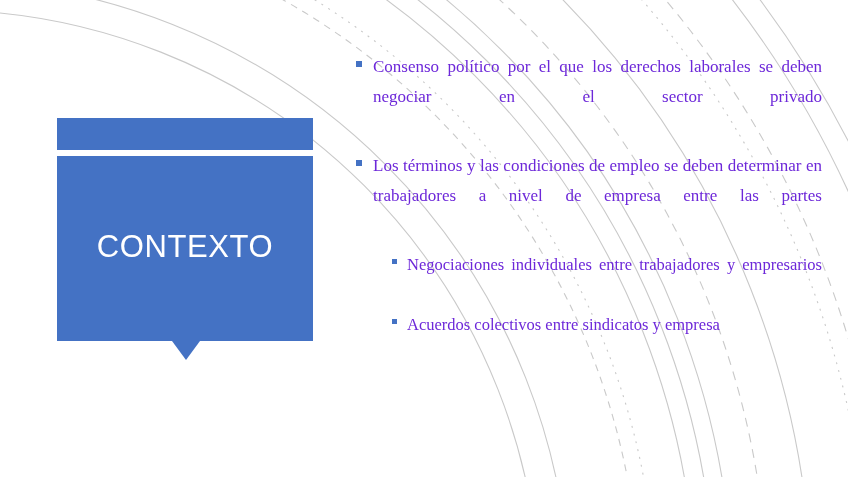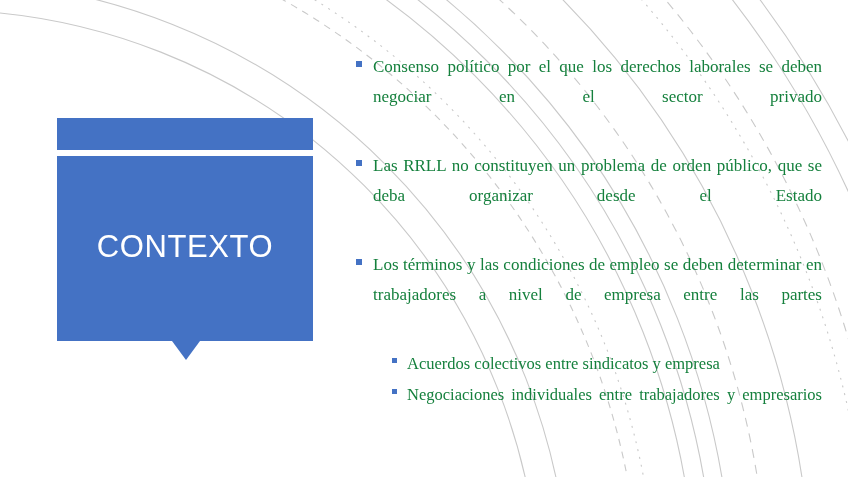--- a/index.html
+++ b/index.html
@@ -106,21 +106,21 @@
     width: 5px;
     height: 5px;
     margin-top: 9px;
     margin-right: 10px;
   }
 
   .bullet-text {
     flex: 1 1 auto;
     font-size: 17px;
     line-height: 30px;
-    color: #15803d;
+    color: #6d28d9;
     text-align: justify;
     text-justify: inter-word;
     hyphens: none;
   }
 
   .bullet-row.sub .bullet-text {
     font-size: 16.5px;
     line-height: 29px;
   }
 
@@ -162,36 +162,32 @@
   <div class="callout-pointer"></div>
   <div class="callout-title">CONTEXTO</div>
 
   <div id="content">
 
     <div class="bullet-row">
       <span class="bullet-mark"></span>
       <span class="bullet-text">Consenso político por el que los derechos laborales se deben negociar en el sector privado</span>
     </div>
 
-    <div class="bullet-row">
-      <span class="bullet-mark"></span>
-      <span class="bullet-text">Las RRLL no constituyen un problema de orden público, que se deba organizar desde el Estado</span>
-    </div>
 
     <div class="bullet-row">
       <span class="bullet-mark"></span>
       <span class="bullet-text">Los términos y las condiciones de empleo se deben determinar en trabajadores a nivel de empresa entre las partes</span>
     </div>
 
 
     <div class="bullet-row sub">
       <span class="bullet-mark"></span>
-      <span class="bullet-text no-stretch">Acuerdos colectivos entre sindicatos y empresa</span>
+      <span class="bullet-text">Negociaciones individuales entre trabajadores y empresarios</span>
     </div>
 
     <div class="bullet-row sub">
       <span class="bullet-mark"></span>
-      <span class="bullet-text">Negociaciones individuales entre trabajadores y empresarios</span>
+      <span class="bullet-text no-stretch">Acuerdos colectivos entre sindicatos y empresa</span>
     </div>
 
   </div>
 
 </div>
 
 </body></html>

